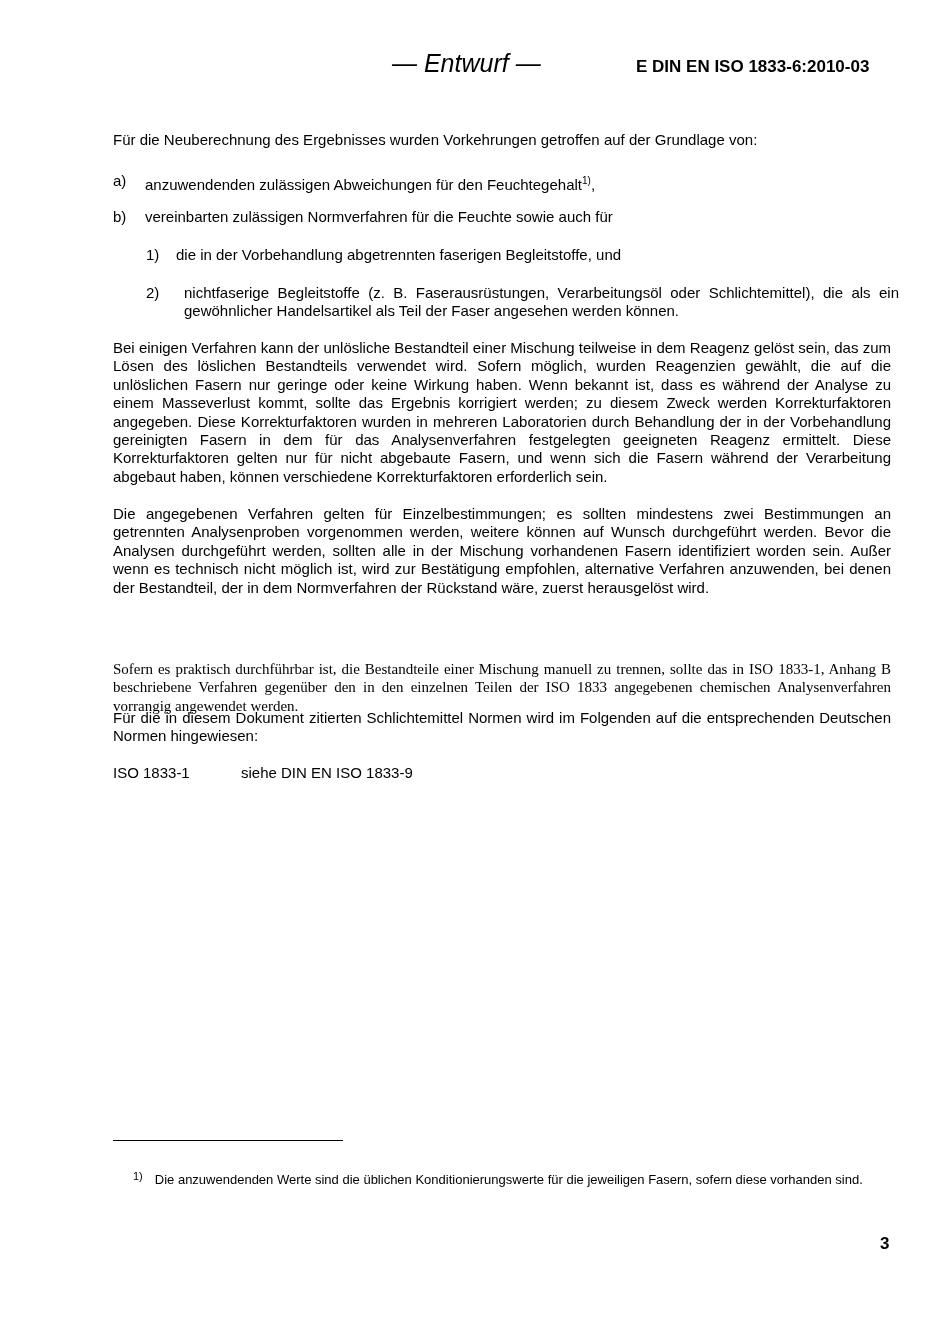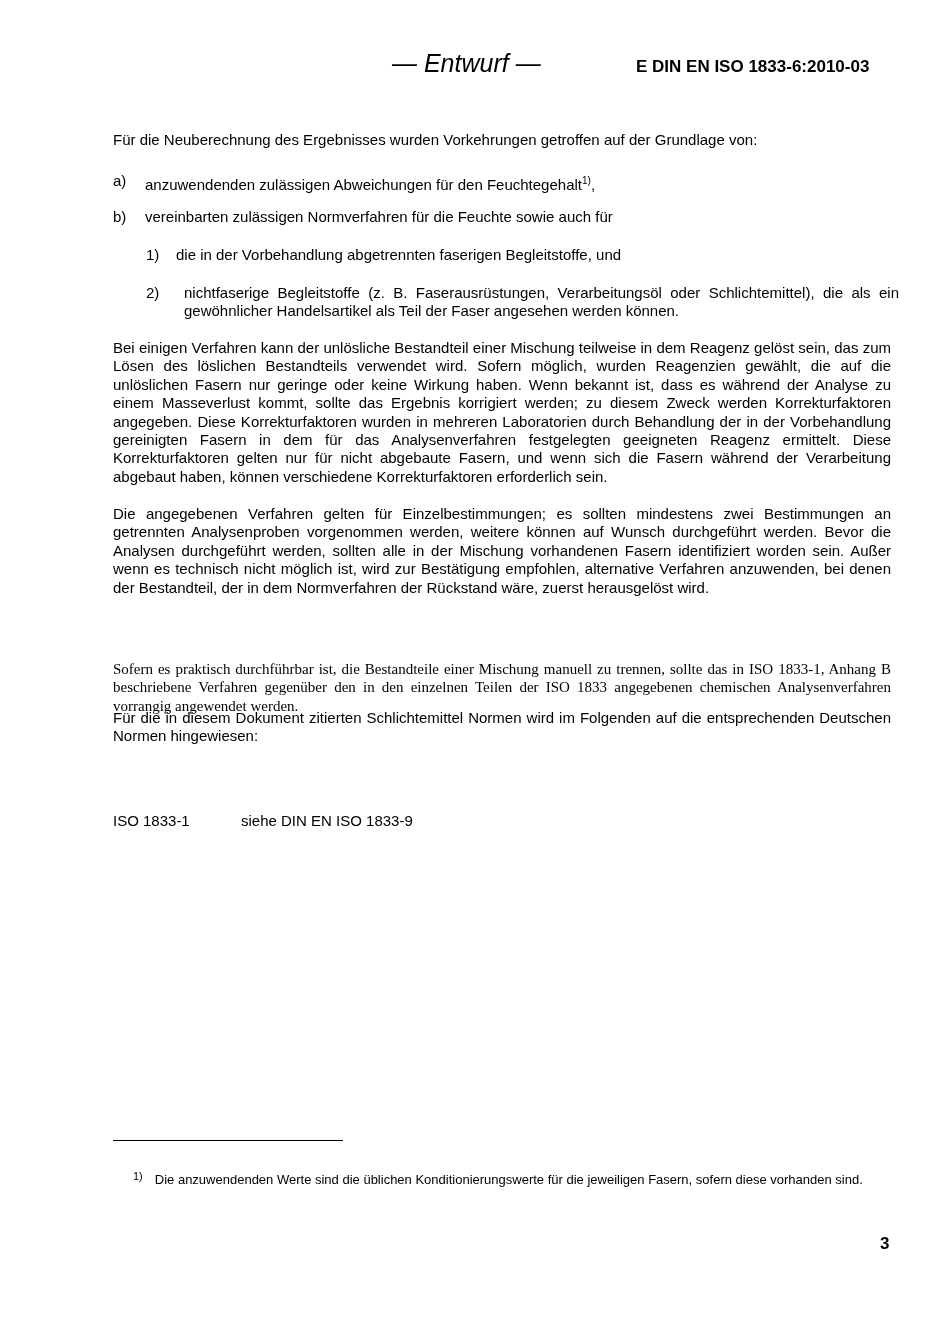--- a/index.html
+++ b/index.html
@@ -21,21 +21,21 @@
     .label { position: absolute; }
     .sup { font-size: 10px; vertical-align: 6px; }
     .footnote-rule { position: absolute; left: 113px; top: 1140px; width: 230px; height: 1px; background: #000; }
     .footnote {
       position: absolute; left: 113px; top: 1168px; width: 778px;
       font-size: 13px; line-height: 17px; text-align: justify; margin-left: 20px;
     }
     .footnote .fn-mark { font-size: 11px; vertical-align: 4px; margin-right: 12px; }
     .page-number { position: absolute; left: 880px; top: 1234px; font-size: 17px; font-weight: bold; }
     .ref-row { position: absolute; left: 113px; top: 764px; font-size: 15px; line-height: 18px; }
-    .ref-row .ref-key { display: inline-block; width: 128px; margin-top: 48px; }
+    .ref-row .ref-key { display: inline-block; width: 128px; }
   </style>
 </head>
 <body>
 
 <div>
   <div class="header-title">— Entwurf —</div>
   <div class="header-id">E DIN EN ISO 1833-6:2010-03</div>
 </div>
 
 <p class="para" style="top:131px;">Für die Neuberechnung des Ergebnisses wurden Vorkehrungen getroffen auf der Grundlage von:</p>

